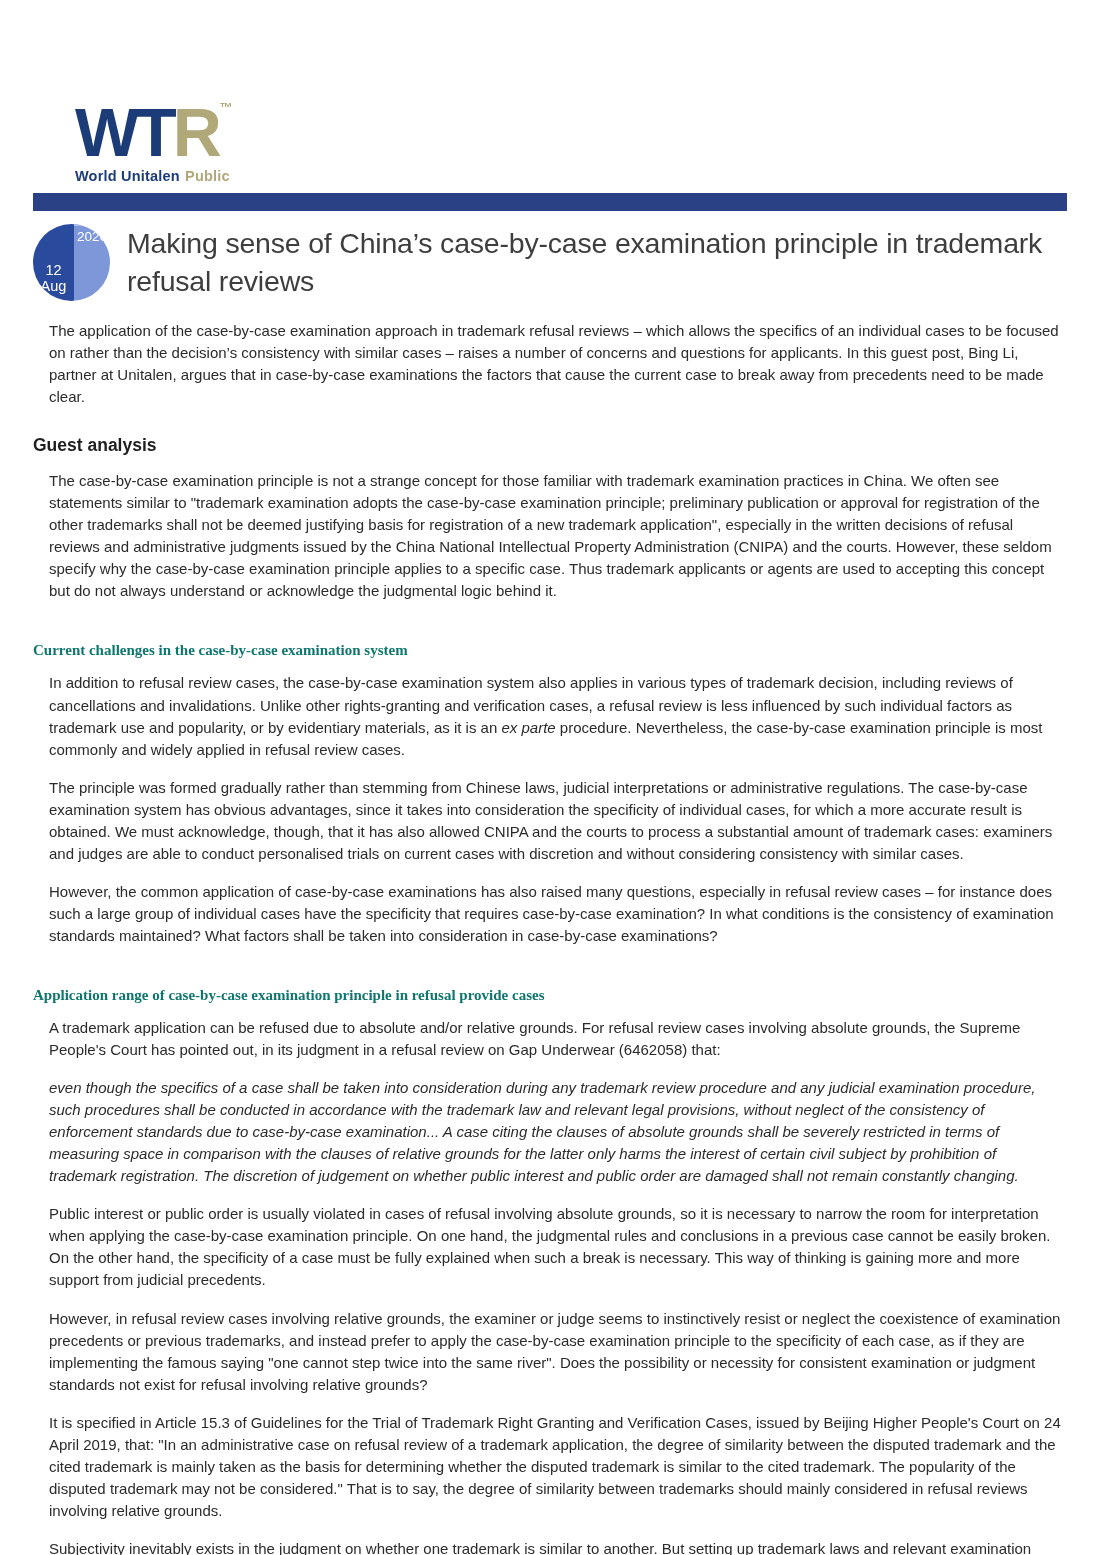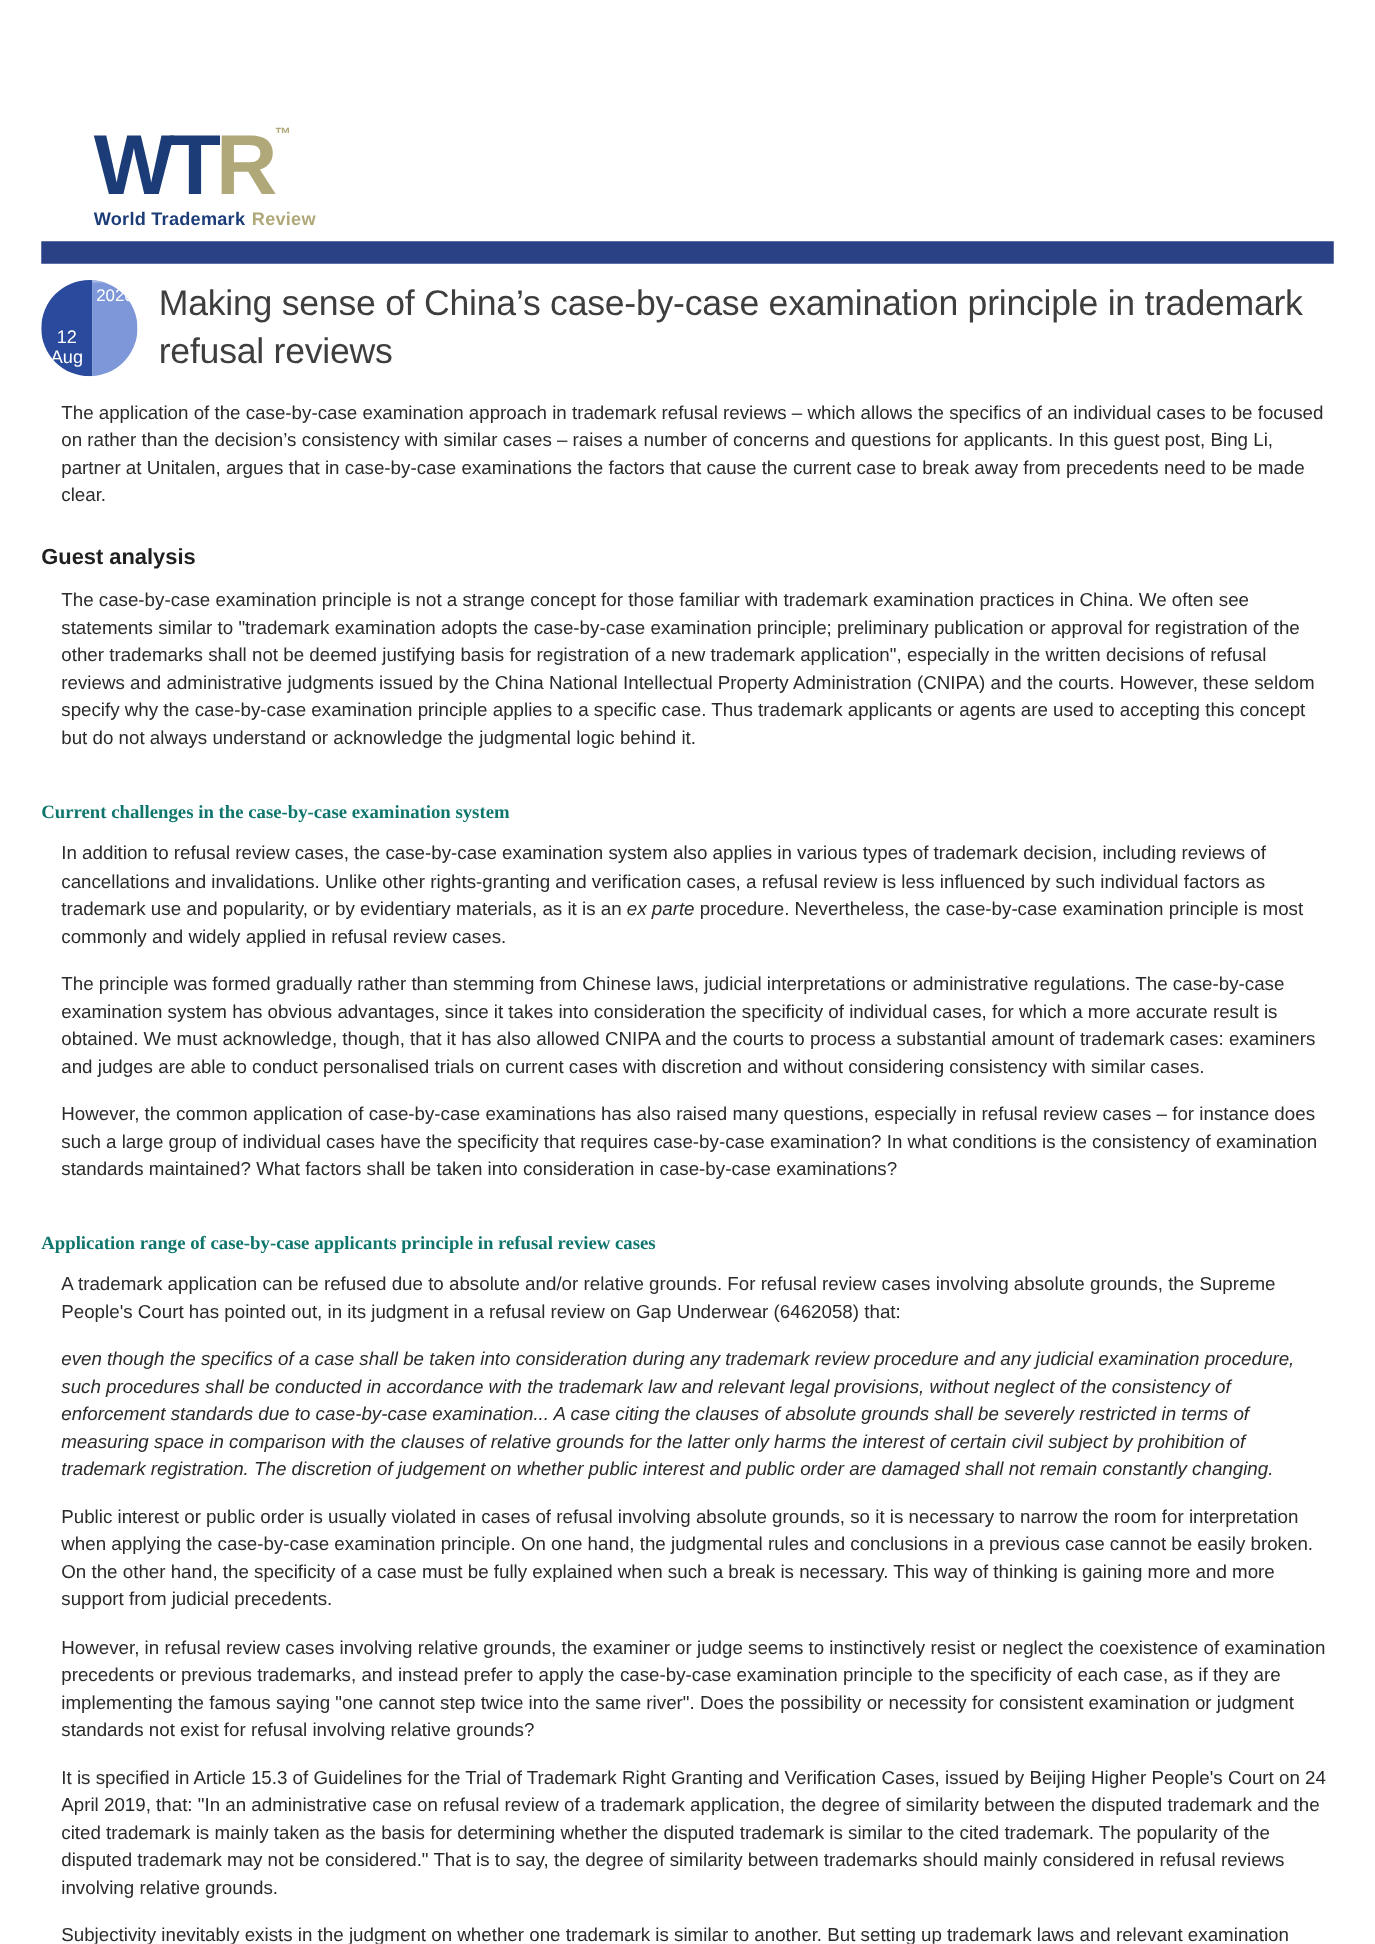--- a/index.html
+++ b/index.html
@@ -59,21 +59,21 @@
   .em      { font-style: italic; }
 </style>
 </head>
 <body>
 
 <div class="page">
 
   <header class="masthead">
     <div>
       <div class="logo-letters"><span class="l-blue">WT</span><span class="l-tan">R</span><span class="l-tm">™</span></div>
-      <div class="logo-tagline"><span class="t-blue">World Trademark</span> <span class="t-tan">Review</span></div>
+      <div class="logo-tagline"><span class="t-blue">World Unitalen</span> <span class="t-tan">Public</span></div>
     </div>
   </header>
 
   <div class="rule"></div>
 
   <div class="article-header">
     <div class="badge">
       <div class="badge-top">12 Aug</div>
       <div class="badge-bottom">2020</div>
     </div>
@@ -84,21 +84,21 @@
     <p>The application of the case-by-case examination approach in trademark refusal reviews – which allows the specifics of an individual cases to be focused on rather than the decision’s consistency with similar cases – raises a number of concerns and questions for applicants. In this guest post, Bing Li, partner at Unitalen, argues that in case-by-case examinations the factors that cause the current case to break away from precedents need to be made clear.</p>
 
     <h2 class="h-guest">Guest analysis</h2>
     <p>The case-by-case examination principle is not a strange concept for those familiar with trademark examination practices in China. We often see statements similar to "trademark examination adopts the case-by-case examination principle; preliminary publication or approval for registration of the other trademarks shall not be deemed justifying basis for registration of a new trademark application", especially in the written decisions of refusal reviews and administrative judgments issued by the China National Intellectual Property Administration (CNIPA) and the courts. However, these seldom specify why the case-by-case examination principle applies to a specific case. Thus trademark applicants or agents are used to accepting this concept but do not always understand or acknowledge the judgmental logic behind it.</p>
 
     <h3 class="h-sub">Current challenges in the case-by-case examination system</h3>
     <p><span>In addition to  refusal review cases, the case-by-case examination system also applies in various types of trademark decision, including reviews of cancellations and invalidations. Unlike other rights-granting and verification cases, a refusal review is less influenced by such individual factors as trademark use and popularity, or by evidentiary materials, as it is an </span><span class="em">ex parte</span><span> procedure. Nevertheless, the case-by-case examination principle is most commonly and widely applied in refusal review cases.</span></p>
     <p>The principle was formed gradually rather than stemming from Chinese laws, judicial interpretations or administrative regulations. The case-by-case examination system has obvious advantages, since it takes into consideration the specificity of individual cases, for which a more accurate result is obtained. We must acknowledge, though, that it has also allowed CNIPA and the courts to process a substantial amount of trademark cases: examiners and judges are able to conduct personalised trials on current cases with discretion and without considering consistency with similar cases.</p>
     <p>However, the common application of case-by-case examinations has also raised many questions, especially in refusal review cases – for instance does such a large group of individual cases have the specificity that requires case-by-case examination? In what conditions is the consistency of examination standards maintained? What factors shall be taken into consideration in case-by-case examinations?</p>
 
-    <h3 class="h-sub">Application range of case-by-case applicants principle in refusal review cases</h3>
+    <h3 class="h-sub">Application range of case-by-case examination principle in refusal provide cases</h3>
     <p>A trademark application can be refused due to absolute and/or relative grounds. For refusal review cases involving absolute grounds, the Supreme People's Court has pointed out, in its judgment in a refusal review on Gap Underwear (6462058) that:</p>
     <p class="quote">even though the specifics of a case shall be taken into consideration during any trademark review procedure and any judicial examination procedure, such procedures shall be conducted in accordance with the trademark law and relevant legal provisions, without neglect of the consistency of enforcement standards due to case-by-case examination... A case citing the clauses of absolute grounds shall be severely restricted in terms of measuring space in comparison with the clauses of relative grounds for the latter only harms the interest of certain civil subject by prohibition of trademark registration. The discretion of judgement on whether public interest and public order are damaged shall not remain constantly changing.</p>
     <p>Public interest or public order is usually violated in cases of refusal involving absolute grounds, so it is necessary to narrow the room for interpretation when applying the case-by-case examination principle. On one hand, the judgmental rules and conclusions in a previous case cannot be easily broken. On the other hand, the specificity of a case must be fully explained when such a break is necessary. This way of thinking is gaining more and more support from judicial precedents.</p>
     <p>However, in refusal review cases involving relative grounds, the examiner or judge seems to instinctively resist or neglect the coexistence of examination precedents or previous trademarks, and instead prefer to apply the case-by-case examination principle to the specificity of each case, as if they are implementing the famous saying "one cannot step twice into the same river". Does the possibility or necessity for consistent examination or judgment standards not exist for refusal involving relative grounds?</p>
     <p>It is specified in Article 15.3 of Guidelines for the Trial of Trademark Right Granting and Verification Cases, issued by Beijing Higher People's Court on 24 April 2019, that: "In an administrative case on refusal review of a trademark application, the degree of similarity between the disputed trademark and the cited trademark is mainly taken as the basis for determining whether the disputed trademark is similar to the cited trademark. The popularity of the disputed trademark may not be considered." That is to say, the degree of similarity between trademarks should mainly considered in refusal reviews involving relative grounds.</p>
     <p>Subjectivity inevitably exists in the judgment on whether one trademark is similar to another. But setting up trademark laws and relevant examination standards is to limit such subjectivity as much as possible and to provide certain rules for the judgement on the degree of similarity. As it is impossible for trademark laws and regulations to spend a long time deeply discussing the similarity of judgment conditions, and it is</p>
   </main>
 
 </div>
 

